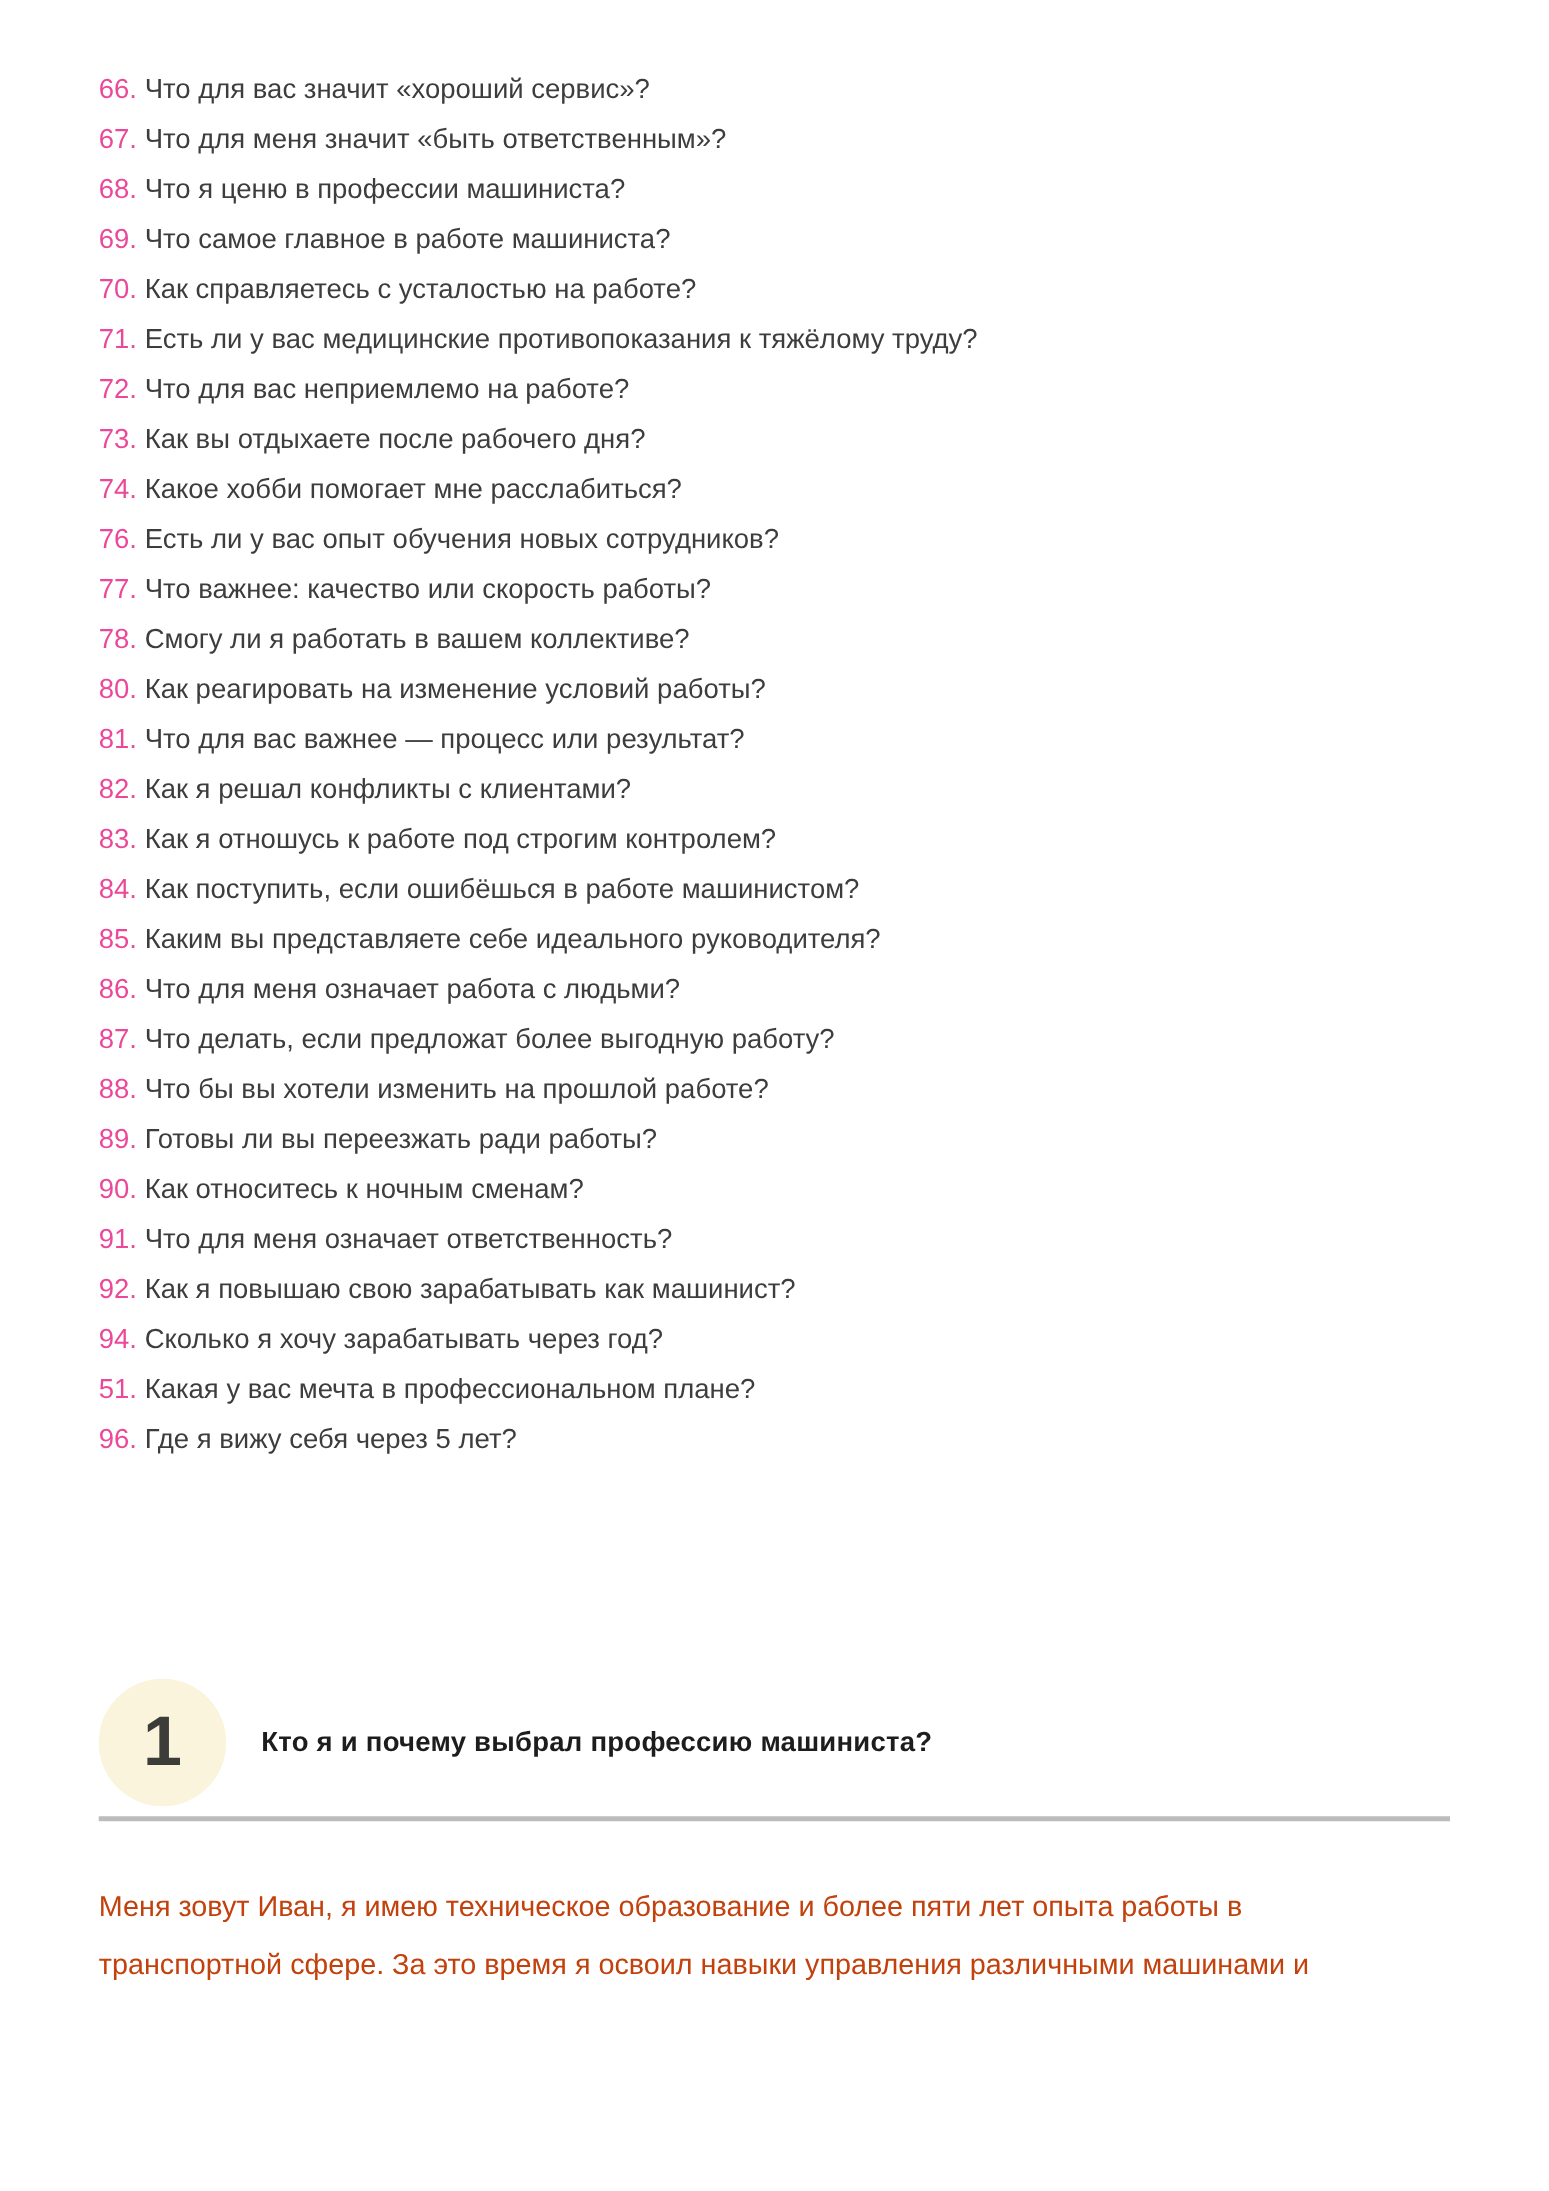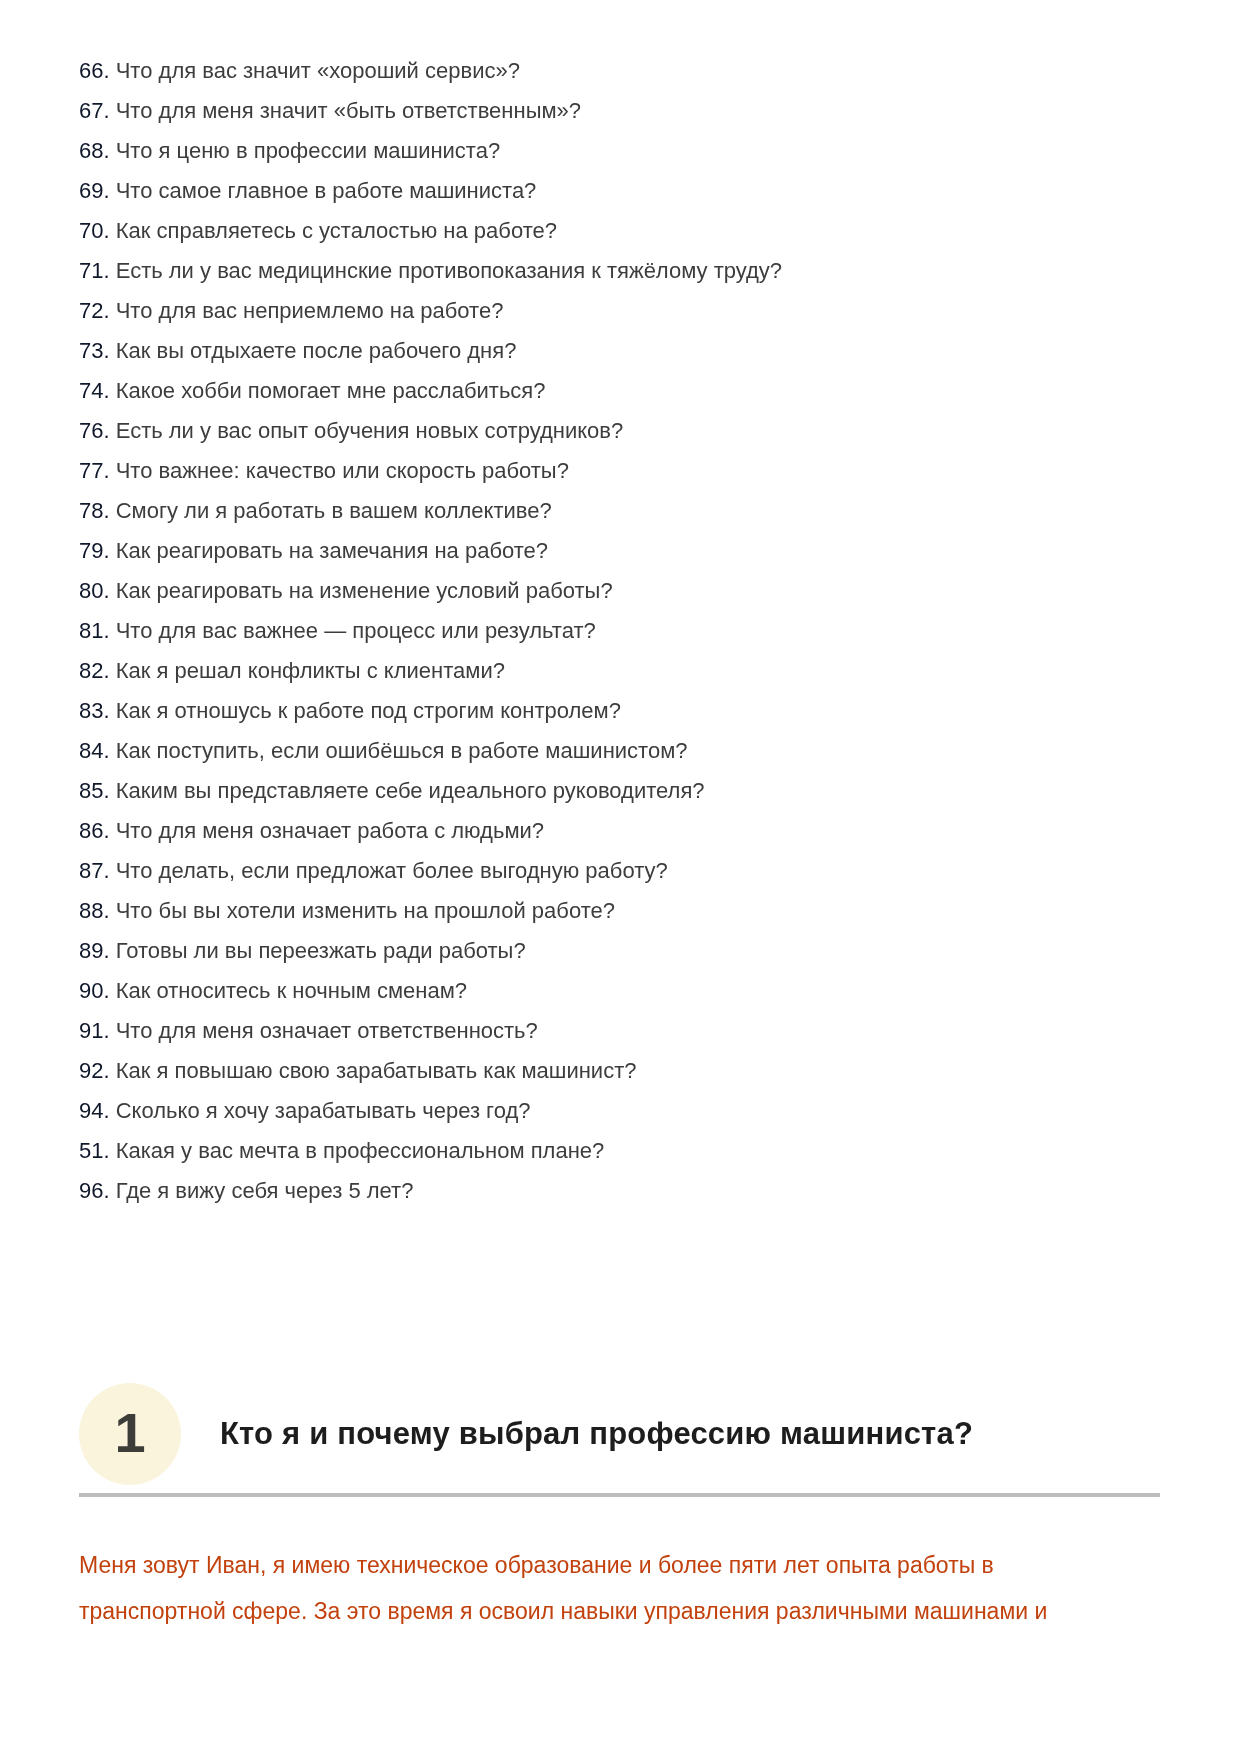--- a/index.html
+++ b/index.html
@@ -27,21 +27,21 @@
     padding: 0;
     list-style: none;
   }
   .question-item {
     font-size: 22px;
     line-height: 40px;
     color: #3d3d3d;
     white-space: nowrap;
   }
   .question-item .q-num {
-    color: #0f172a;
+    color: #ec4899;
   }
   
   .section-header {
     margin-top: 172px;
     display: flex;
     align-items: center;
     gap: 23px;
   }
   .section-badge {
     flex: 0 0 auto;
@@ -54,22 +54,22 @@
     justify-content: center;
   }
   .section-badge .badge-number {
     font-size: 56px;
     font-weight: 700;
     color: #3c3c38;
     line-height: 1;
     transform: translateY(-1px);
   }
   .section-title {
-    margin: 16px;
-    font-size: 31px;
+    margin: 5px;
+    font-size: 22px;
     font-weight: 700;
     color: #1d1d1d;
     letter-spacing: 0.2px;
     white-space: nowrap;
   }
   .section-divider {
     border: none;
     height: 4px;
     background: #bcbcbc;
     margin: 8px 0 0 0;
@@ -95,21 +95,20 @@
       <div class="question-item"><span class="q-num">68. </span><span class="q-text">Что я ценю в профессии машиниста?</span></div>
       <div class="question-item"><span class="q-num">69. </span><span class="q-text">Что самое главное в работе машиниста?</span></div>
       <div class="question-item"><span class="q-num">70. </span><span class="q-text">Как справляетесь с усталостью на работе?</span></div>
       <div class="question-item"><span class="q-num">71. </span><span class="q-text">Есть ли у вас медицинские противопоказания к тяжёлому труду?</span></div>
       <div class="question-item"><span class="q-num">72. </span><span class="q-text">Что для вас неприемлемо на работе?</span></div>
       <div class="question-item"><span class="q-num">73. </span><span class="q-text">Как вы отдыхаете после рабочего дня?</span></div>
       <div class="question-item"><span class="q-num">74. </span><span class="q-text">Какое хобби помогает мне расслабиться?</span></div>
       <div class="question-item"><span class="q-num">76. </span><span class="q-text">Есть ли у вас опыт обучения новых сотрудников?</span></div>
       <div class="question-item"><span class="q-num">77. </span><span class="q-text">Что важнее: качество или скорость работы?</span></div>
       <div class="question-item"><span class="q-num">78. </span><span class="q-text">Смогу ли я работать в вашем коллективе?</span></div>
-      <div class="question-item"><span class="q-num">79. </span><span class="q-text">Как реагировать на замечания на работе?</span></div>
       <div class="question-item"><span class="q-num">80. </span><span class="q-text">Как реагировать на изменение условий работы?</span></div>
       <div class="question-item"><span class="q-num">81. </span><span class="q-text">Что для вас важнее — процесс или результат?</span></div>
       <div class="question-item"><span class="q-num">82. </span><span class="q-text">Как я решал конфликты с клиентами?</span></div>
       <div class="question-item"><span class="q-num">83. </span><span class="q-text">Как я отношусь к работе под строгим контролем?</span></div>
       <div class="question-item"><span class="q-num">84. </span><span class="q-text">Как поступить, если ошибёшься в работе машинистом?</span></div>
       <div class="question-item"><span class="q-num">85. </span><span class="q-text">Каким вы представляете себе идеального руководителя?</span></div>
       <div class="question-item"><span class="q-num">86. </span><span class="q-text">Что для меня означает работа с людьми?</span></div>
       <div class="question-item"><span class="q-num">87. </span><span class="q-text">Что делать, если предложат более выгодную работу?</span></div>
       <div class="question-item"><span class="q-num">88. </span><span class="q-text">Что бы вы хотели изменить на прошлой работе?</span></div>
       <div class="question-item"><span class="q-num">89. </span><span class="q-text">Готовы ли вы переезжать ради работы?</span></div>

